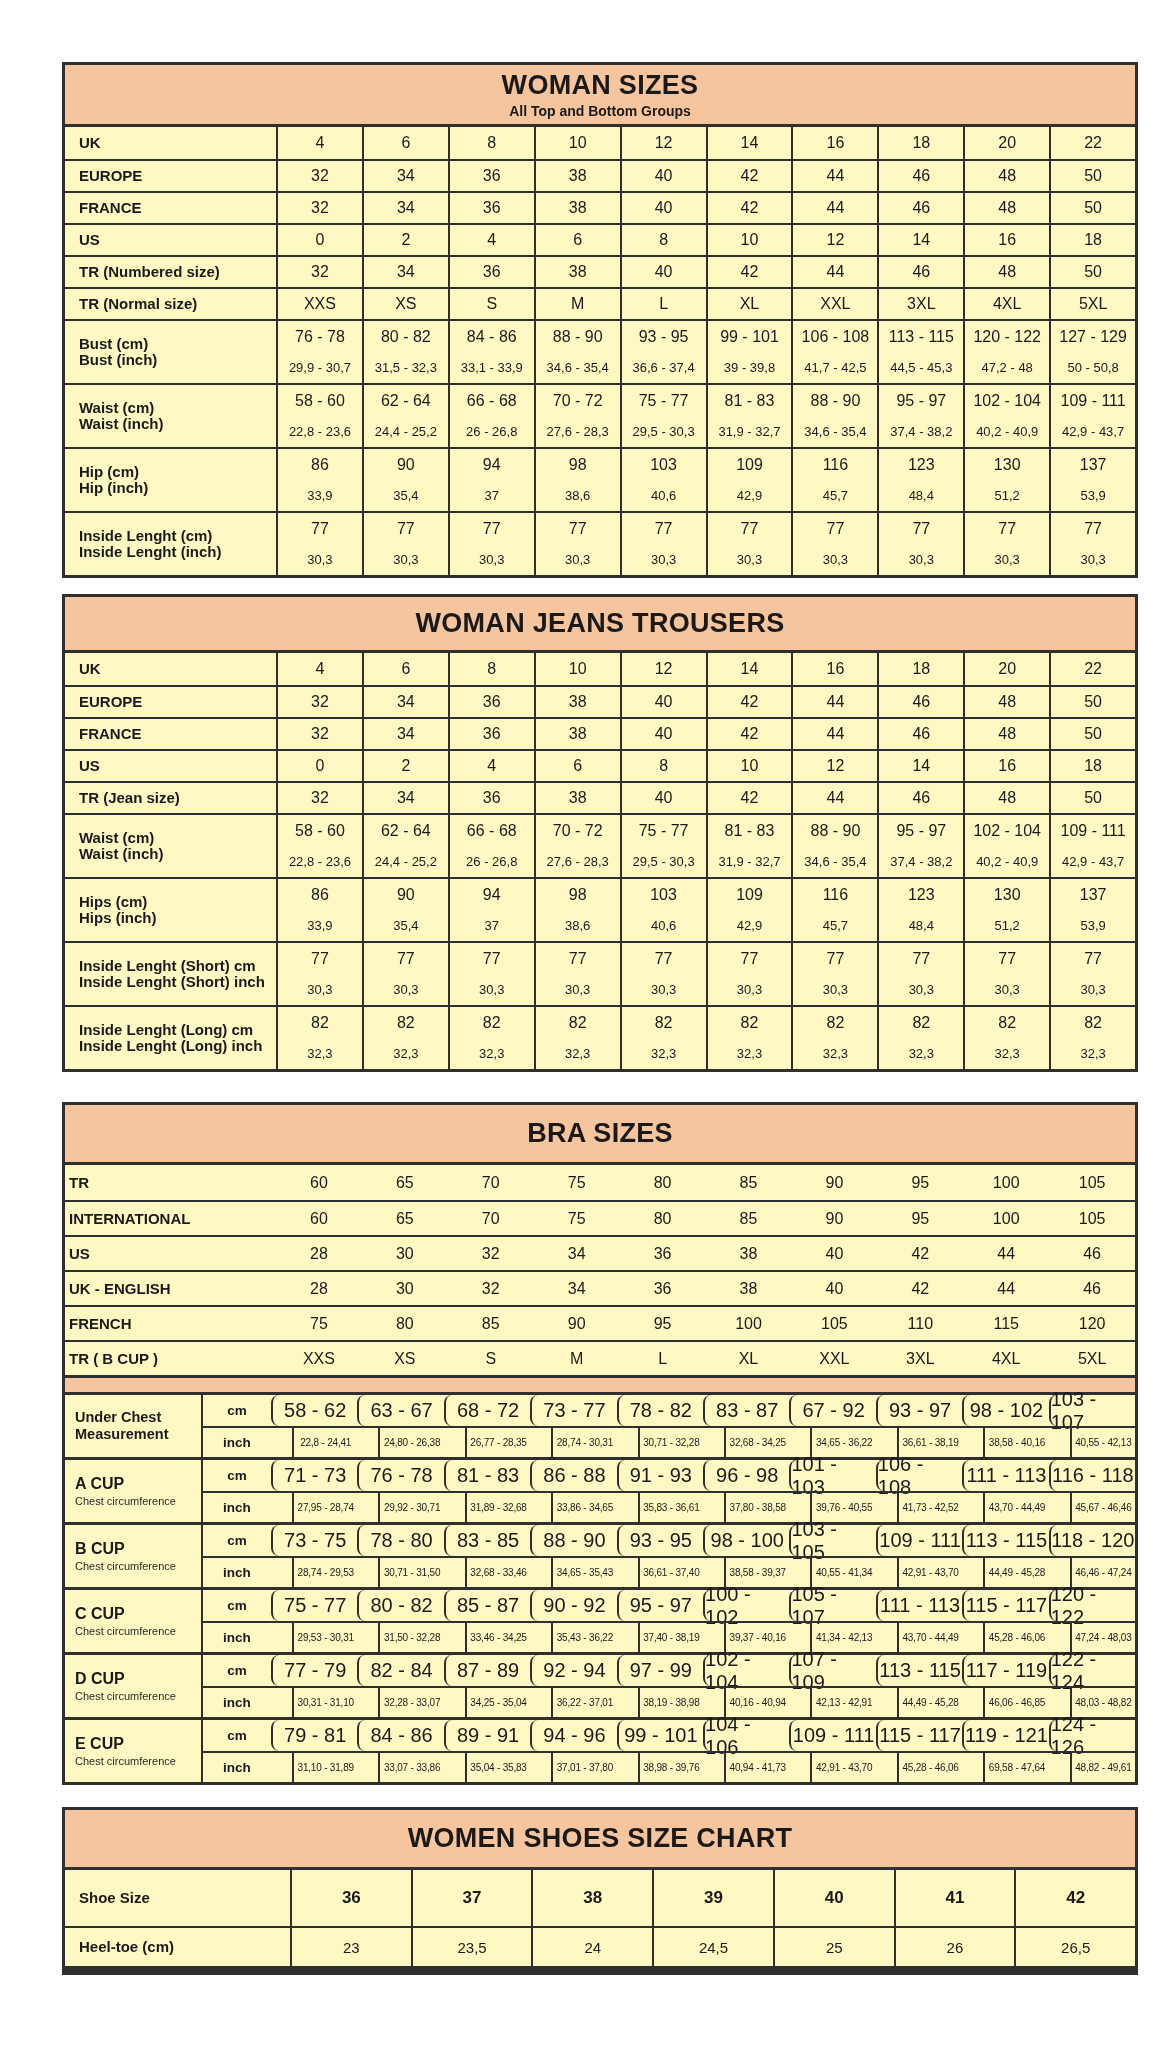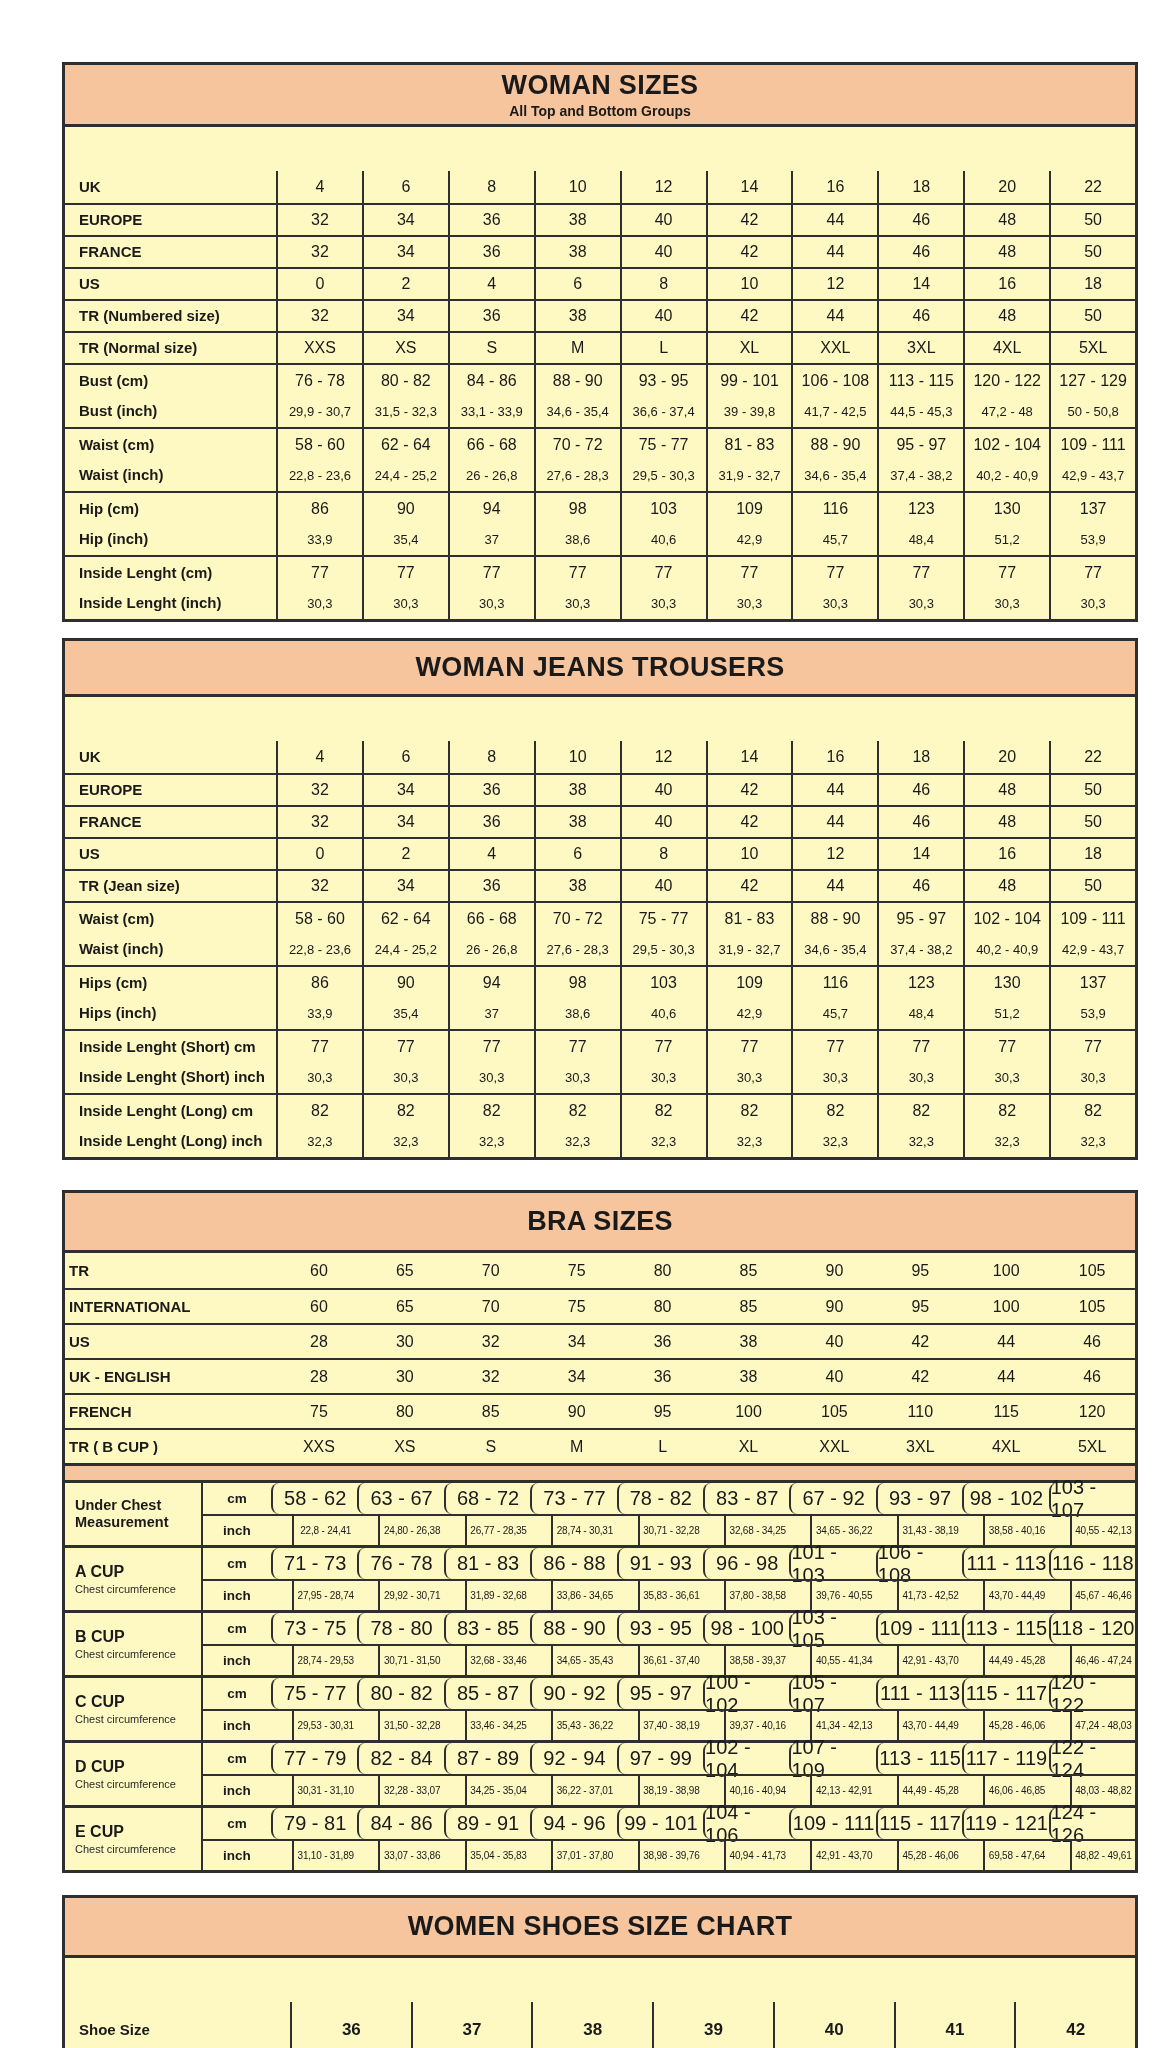--- a/index.html
+++ b/index.html
@@ -27,27 +27,27 @@
   }
   #t0 .band{height:62px;}
   #t1 .band{height:56px;}
   #t2 .band{height:60px;}
   #t3 .band{height:60px;}
   .t-title{font-weight:bold;font-size:27px;letter-spacing:.3px;}
   .t-sub{font-weight:bold;font-size:14px;margin-top:2px;}
 
   
   .row{display:flex;height:32px;border-top:2px solid var(--line);}
-  .tbody .row:first-child{border-top:none;margin-top:44px;}
+  .tbody .row:first-child{border-top:none;}
   .row.pair{height:64px;}
   .cell{display:flex;flex-direction:column;justify-content:center;align-items:center;}
   .label-cell{width:211px;align-items:flex-start;padding-left:14px;}
   .val-cell{flex:1;border-left:2px solid var(--line);}
   .lab-line{font-weight:bold;font-size:15px;line-height:1.1;}
-  .row.pair .label-cell{justify-content:space-between;padding-top:8px;padding-bottom:8px;}
+  .row.pair .label-cell{padding-top:8px;padding-bottom:8px;}
   .v-top,.v-bot{height:31px;display:flex;align-items:center;}
   .v-top{font-size:16px;}
   .v-bot{font-size:13px;}
   .v-single{font-size:16px;}
   .boldrow .v-single{font-weight:bold;font-size:17px;}
 
   
   #t3 .label-cell{width:225px;}
   #t3 .row{height:56px;}
   #t3 .row:nth-child(2){height:40px;}
@@ -958,21 +958,21 @@
             </div>
             <div class="crow crow-inch">
               <div class="ccell cunit">inch</div>
               <div class="ccell cval">22,8 - 24,41</div>
               <div class="ccell cval">24,80 - 26,38</div>
               <div class="ccell cval">26,77 - 28,35</div>
               <div class="ccell cval">28,74 - 30,31</div>
               <div class="ccell cval">30,71 - 32,28</div>
               <div class="ccell cval">32,68 - 34,25</div>
               <div class="ccell cval">34,65 - 36,22</div>
-              <div class="ccell cval">31,43 - 38,19</div>
+              <div class="ccell cval">36,61 - 38,19</div>
               <div class="ccell cval">38,58 - 40,16</div>
               <div class="ccell cval">40,55 - 42,13</div>
             </div>
           </div>
         </div>
         <div class="cgroup subsmall">
           <div class="clabel">
             <div class="clab-main">A CUP</div>
             <div class="clab-sub">Chest circumference</div>
           </div>

